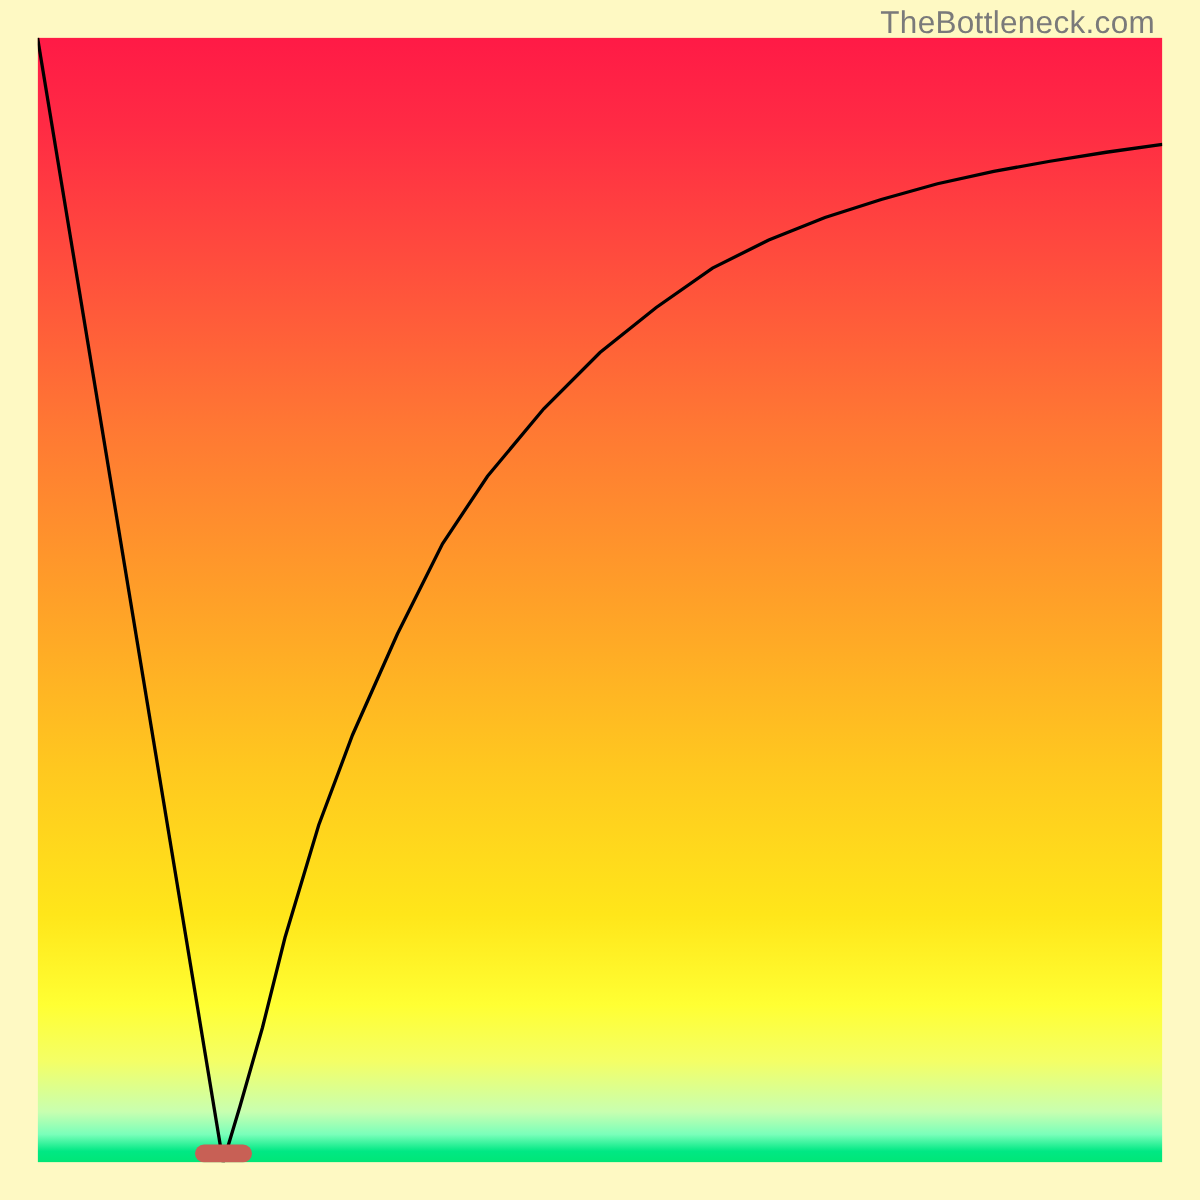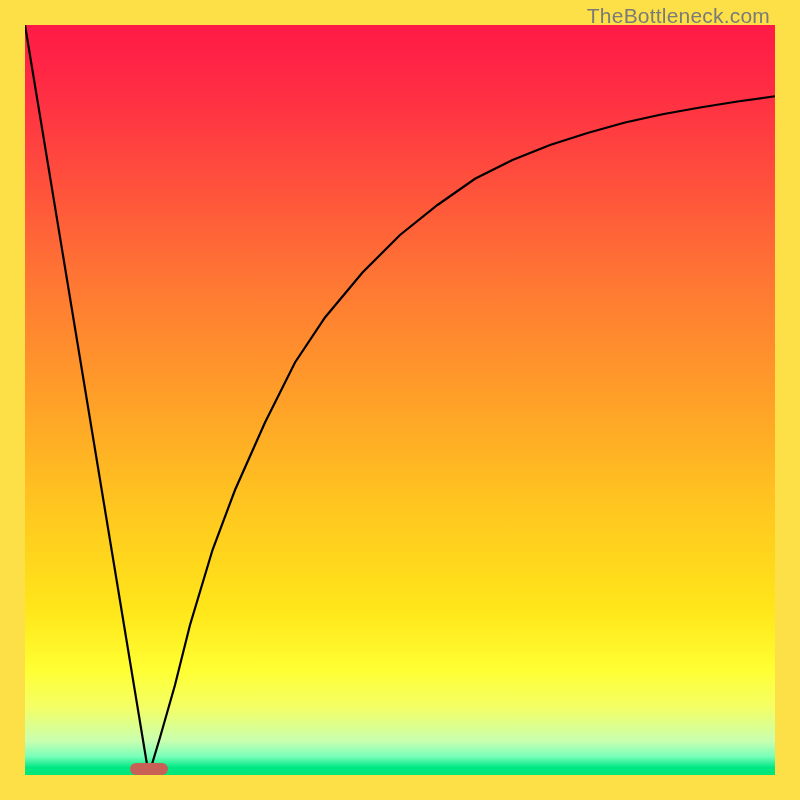--- a/index.html
+++ b/index.html
@@ -10,21 +10,21 @@
     overflow: hidden;
     background: #000;
     font-family: Arial, Helvetica, sans-serif;
   }
   .frame {
     position: absolute;
     left: 0;
     top: 0;
     width: 800px;
     height: 800px;
-    background: #fde047;
+    background: #fef9c3;
   }
   .plot {
     position: absolute;
     left: 25px;
     top: 25px;
     width: 750px;
     height: 750px;
     overflow: hidden;
   }
   .gradient {

